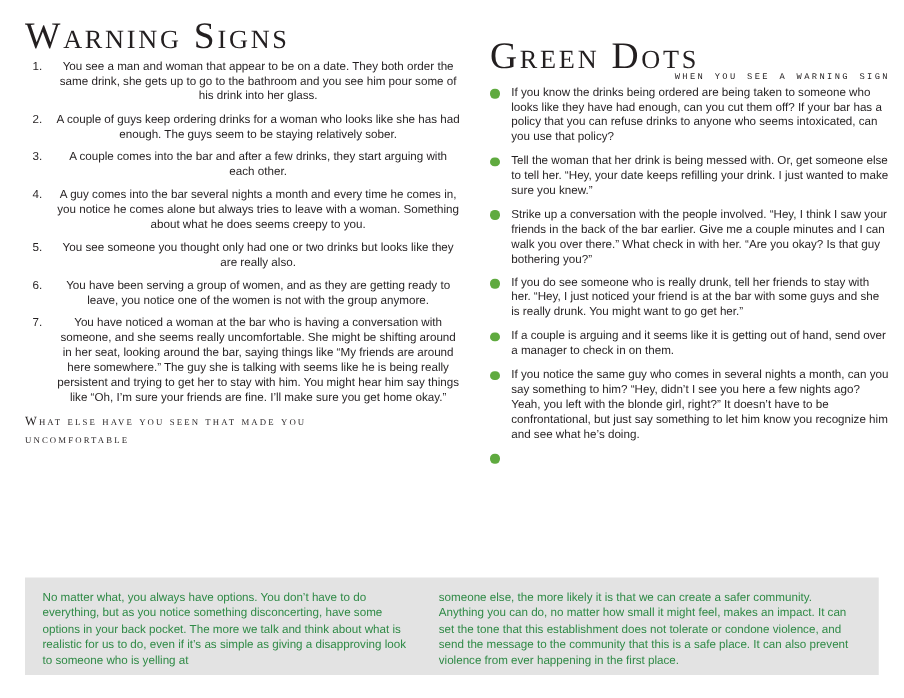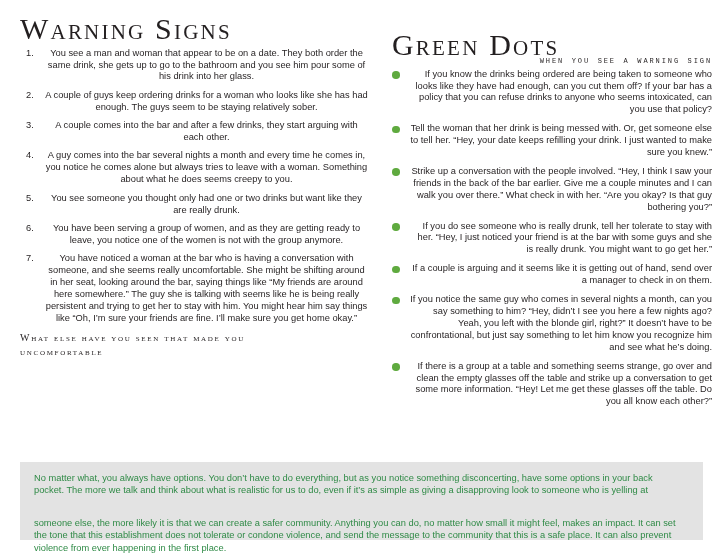--- a/index.html
+++ b/index.html
@@ -100,21 +100,20 @@
     margin: 0;
     padding: 0;
     list-style: none;
   }
   ul.green-list > li {
     position: relative;
     padding-left: 17px;
     margin-bottom: 7px;
     font-size: 9.3px;
     line-height: 11.9px;
-    text-align: right;
   }
   ul.green-list > li .dot {
     position: absolute;
     left: 0;
     top: 2.5px;
     width: 7.5px;
     height: 7.5px;
     border-radius: 50%;
     background: #5faa3f;
     display: block;
@@ -125,21 +124,20 @@
     position: absolute;
     left: 20px;
     top: 462px;
     width: 683px;
     height: 78px;
     background: #e3e3e3;
     box-sizing: border-box;
     padding: 10px 20px 0 14px;
     display: flex;
     gap: 20px;
-    flex-direction: column;
   }
   .footer-col {
     flex: 1;
     font-size: 9.3px;
     line-height: 12.4px;
     color: #2f8a46;
   }
   .footer-col.right {
     flex: 0 0 332px;
   }
@@ -150,40 +148,40 @@
 <div class="page">
 
   <div class="col-left">
     <h1 class="heading">Warning Signs</h1>
 
     <ol class="warning-list">
       <li><span>You see a man and woman that appear to be on a date. They both order the same drink, she gets up to go to the bathroom and you see him pour some of his drink into her glass.</span></li>
       <li><span>A couple of guys keep ordering drinks for a woman who looks like she has had enough. The guys seem to be staying relatively sober.</span></li>
       <li><span>A couple comes into the bar and after a few drinks, they start arguing with each other.</span></li>
       <li><span>A guy comes into the bar several nights a month and every time he comes in, you notice he comes alone but always tries to leave with a woman. Something about what he does seems creepy to you.</span></li>
-      <li><span>You see someone you thought only had one or two drinks but want like they are really drunk.</span></li>
+      <li><span>You see someone you thought only had one or two drinks but looks like they are really also.</span></li>
       <li><span>You have been serving a group of women, and as they are getting ready to leave, you notice one of the women is not with the group anymore.</span></li>
       <li><span>You have noticed a woman at the bar who is having a conversation with someone, and she seems really uncomfortable. She might be shifting around in her seat, looking around the bar, saying things like “My friends are around here somewhere.” The guy she is talking with seems like he is being really persistent and trying to get her to stay with him. You might hear him say things like “Oh, I’m sure your friends are fine. I’ll make sure you get home okay.”</span></li>
     </ol>
 
     <div class="prompt">What else have you seen that made you uncomfortable</div>
   </div>
 
   <div class="col-right">
     <h1 class="heading">Green Dots</h1>
     <div class="subheading">when you see a warning sign</div>
 
     <ul class="green-list">
       <li><span class="dot"></span><span>If you know the drinks being ordered are being taken to someone who looks like they have had enough, can you cut them off? If your bar has a policy that you can refuse drinks to anyone who seems intoxicated, can you use that policy?</span></li>
       <li><span class="dot"></span><span>Tell the woman that her drink is being messed with. Or, get someone else to tell her. “Hey, your date keeps refilling your drink. I just wanted to make sure you knew.”</span></li>
       <li><span class="dot"></span><span>Strike up a conversation with the people involved. “Hey, I think I saw your friends in the back of the bar earlier. Give me a couple minutes and I can walk you over there.” What check in with her. “Are you okay? Is that guy bothering you?”</span></li>
-      <li><span class="dot"></span><span>If you do see someone who is really drunk, tell her tolerate to stay with her. “Hey, I just noticed your friend is at the bar with some guys and she is really drunk. You might want to go get her.”</span></li>
+      <li><span class="dot"></span><span>If you do see someone who is really drunk, tell her friends to stay with her. “Hey, I just noticed your friend is at the bar with some guys and she is really drunk. You might want to go get her.”</span></li>
       <li><span class="dot"></span><span>If a couple is arguing and it seems like it is getting out of hand, send over a manager to check in on them.</span></li>
       <li><span class="dot"></span><span>If you notice the same guy who comes in several nights a month, can you say something to him? “Hey, didn’t I see you here a few nights ago? Yeah, you left with the blonde girl, right?”  It doesn’t have to be confrontational, but just say something to let him know you recognize him and see what he’s doing.</span></li>
-      <li><span class="dot"></span><span>If there is a group at a table and something seems strange, go over and clean the empty glasses off the table and strike up a conversation to get some more information. “Hey! Let me get these glasses off the table. Do you all know each other?”</span></li>
+      <li><span class="dot"></span></li>
     </ul>
   </div>
 
   <div class="footer">
     <div class="footer-col left">No matter what, you always have options. You don’t have to do everything, but as you notice something disconcerting, have some options in your back pocket. The more we talk and think about what is realistic for us to do, even if it’s as simple as giving a disapproving look to someone who is yelling at</div>
     <div class="footer-col right">someone else, the more likely it is that we can create a safer community. Anything you can do, no matter how small it might feel, makes an impact. It can set the tone that this establishment does not tolerate or condone violence, and send the message to the community that this is a safe place. It can also prevent violence from ever happening in the first place.</div>
   </div>
 
 </div>
 

